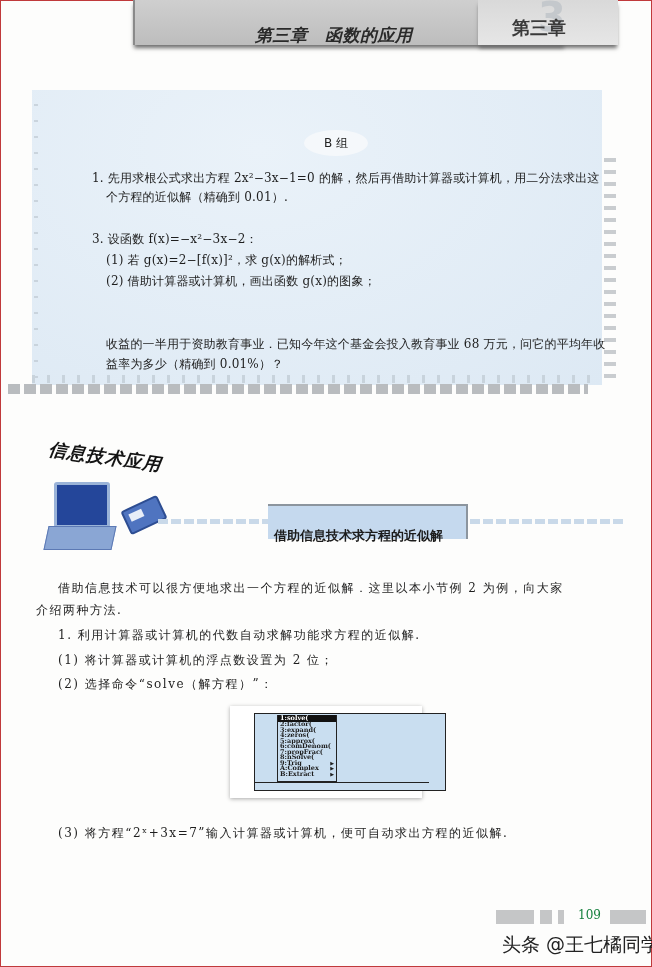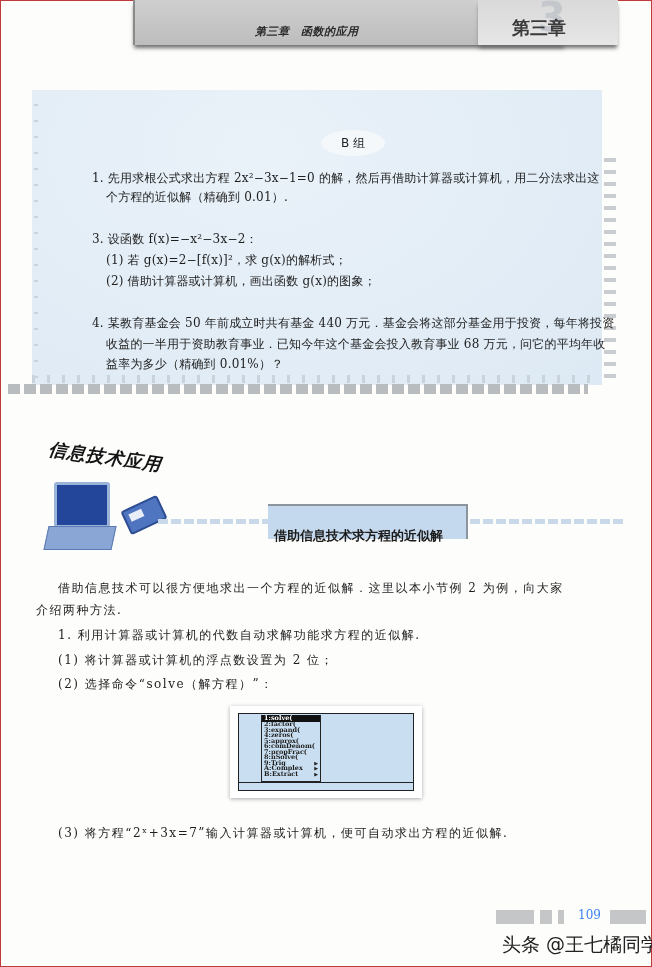--- a/index.html
+++ b/index.html
@@ -15,21 +15,21 @@
     }
     
     .chapter-bar {
       position: absolute; left: 133px; top: 0; width: 430px; height: 45px;
       background: linear-gradient(#cfcfcf, #bdbdbd);
       border-left: 2px solid #8a8a8a;
       box-shadow: 0 4px 4px -1px #6d6d6d;
     }
     .chapter-bar-title {
       position: absolute; left: 120px; top: 24px;
-      font-family: "DejaVu Sans", sans-serif; font-size: 11px; font-style: italic; font-weight: bold;
+      font-family: "DejaVu Sans", sans-serif; font-size: 17px; font-style: italic; font-weight: bold;
       color: #2a2a2a; letter-spacing: 0.5px;
     }
     .chapter-tab {
       position: absolute; left: 478px; top: 0; width: 140px; height: 45px;
       background: linear-gradient(#d9d9d9, #e6e6e6);
       box-shadow: 0 4px 4px -1px #6d6d6d;
     }
     .chapter-tab-num {
       position: absolute; left: 60px; top: -6px; font-family: "DejaVu Sans", sans-serif;
       font-size: 40px; font-weight: bold; color: #c4c8cc;
@@ -56,21 +56,21 @@
     }
     .box-bottom-ruler {
       position: absolute; left: 0; top: 285px; width: 570px; height: 8px;
       background: repeating-linear-gradient(to right, #c8d3dc 0 3px, transparent 3px 15px);
     }
     .box-bottom-blocks {
       position: absolute; left: 8px; top: 384px; width: 580px; height: 10px;
       background: repeating-linear-gradient(to right, #b9bcbf 0 12px, transparent 12px 16px);
     }
     .group-label {
-      position: absolute; left: 289px; top: 40px; width: 64px; height: 26px;
+      position: absolute; left: 272px; top: 40px; width: 64px; height: 26px;
       background: #f5f8fb; border-radius: 50%;
       text-align: center; line-height: 26px;
       font-family: "DejaVu Sans", sans-serif; font-size: 12px; color: #222;
     }
     .ex-line {
       position: absolute; font-size: 12px; line-height: 16px; white-space: nowrap;
       letter-spacing: 0.2px;
       margin-left: 32px;
     }
     
@@ -109,37 +109,37 @@
     }
     .body-line {
       position: absolute; font-size: 12px; line-height: 16px; white-space: nowrap; letter-spacing: 1.5px;
     }
     
     .calc-shot {
       position: absolute; left: 230px; top: 706px; width: 192px; height: 92px;
       background: #fff; box-shadow: 0 1px 4px #aaa;
     }
     .calc-screen {
-      position: absolute; left: 8px; top: 7px; width: 174px; height: 76px;
-      background: #c9def0; border: 1px solid #222;
+      position: absolute; left: 24px; top: 7px; width: 174px; height: 76px;
+      background: #c9def0; border: 1px solid #222; padding-left: 16px;
     }
     .calc-menu {
       position: absolute; left: 22px; top: 1px; width: 58px; height: 66px;
       background: #c9def0; border: 1px solid #222; border-top: none;
       font-family: "DejaVu Serif", serif; font-size: 6.5px; line-height: 5.5px; font-weight: bold;
     }
     .calc-menu-item { padding-left: 2px; white-space: nowrap; position: relative; height: 5.5px; }
     .calc-menu-item.selected { background: #111; color: #fff; height: 7px; line-height: 7px; }
     .calc-arrow { position: absolute; right: 2px; font-size: 5px; }
     .calc-status {
       position: absolute; left: 0; top: 68px; width: 174px; height: 0; border-top: 1px solid #222;
     }
     .page-num-bar { position: absolute; top: 910px; height: 14px; background: #c5c6c7; }
     .page-num {
-      position: absolute; left: 578px; top: 908px; font-size: 12px; color: #3b82f6;
+      position: absolute; left: 578px; top: 908px; font-size: 12px; color: #15803d;
     }
     .watermark {
       position: absolute; left: 502px; top: 932px; font-family: "DejaVu Sans", sans-serif;
       font-size: 19px; color: #222; white-space: nowrap;
     }
   </style>
 </head>
 <body>
 
 <div class="page-frame"></div>
@@ -155,21 +155,20 @@
 <div class="exercise-box">
   <div class="box-ticks-left"></div>
   <div class="box-ticks-right"></div>
   <div class="box-bottom-ruler"></div>
   <div class="group-label">B 组</div>
   <div class="ex-line" style="left:28px;top:80px">1. 先用求根公式求出方程 2x²−3x−1=0 的解，然后再借助计算器或计算机，用二分法求出这</div>
   <div class="ex-line" style="left:42px;top:99px">个方程的近似解（精确到 0.01）.</div>
   <div class="ex-line" style="left:28px;top:141px">3. 设函数 f(x)=−x²−3x−2：</div>
   <div class="ex-line" style="left:42px;top:162px">(1) 若 g(x)=2−[f(x)]²，求 g(x)的解析式；</div>
   <div class="ex-line" style="left:42px;top:183px">(2) 借助计算器或计算机，画出函数 g(x)的图象；</div>
-  <div class="ex-line" style="left:28px;top:225px">4. 某教育基金会 50 年前成立时共有基金 440 万元．基金会将这部分基金用于投资，每年将投资</div>
   <div class="ex-line" style="left:42px;top:246px">收益的一半用于资助教育事业．已知今年这个基金会投入教育事业 68 万元，问它的平均年收</div>
   <div class="ex-line" style="left:42px;top:266px">益率为多少（精确到 0.01%）？</div>
 </div>
 <div class="box-bottom-blocks"></div>
 
 <div class="it-logo">
   <span class="it-logo-text">信息技术应用</span>
   <div class="laptop-screen"></div>
   <div class="laptop-base"></div>
   <div class="calculator"></div>

